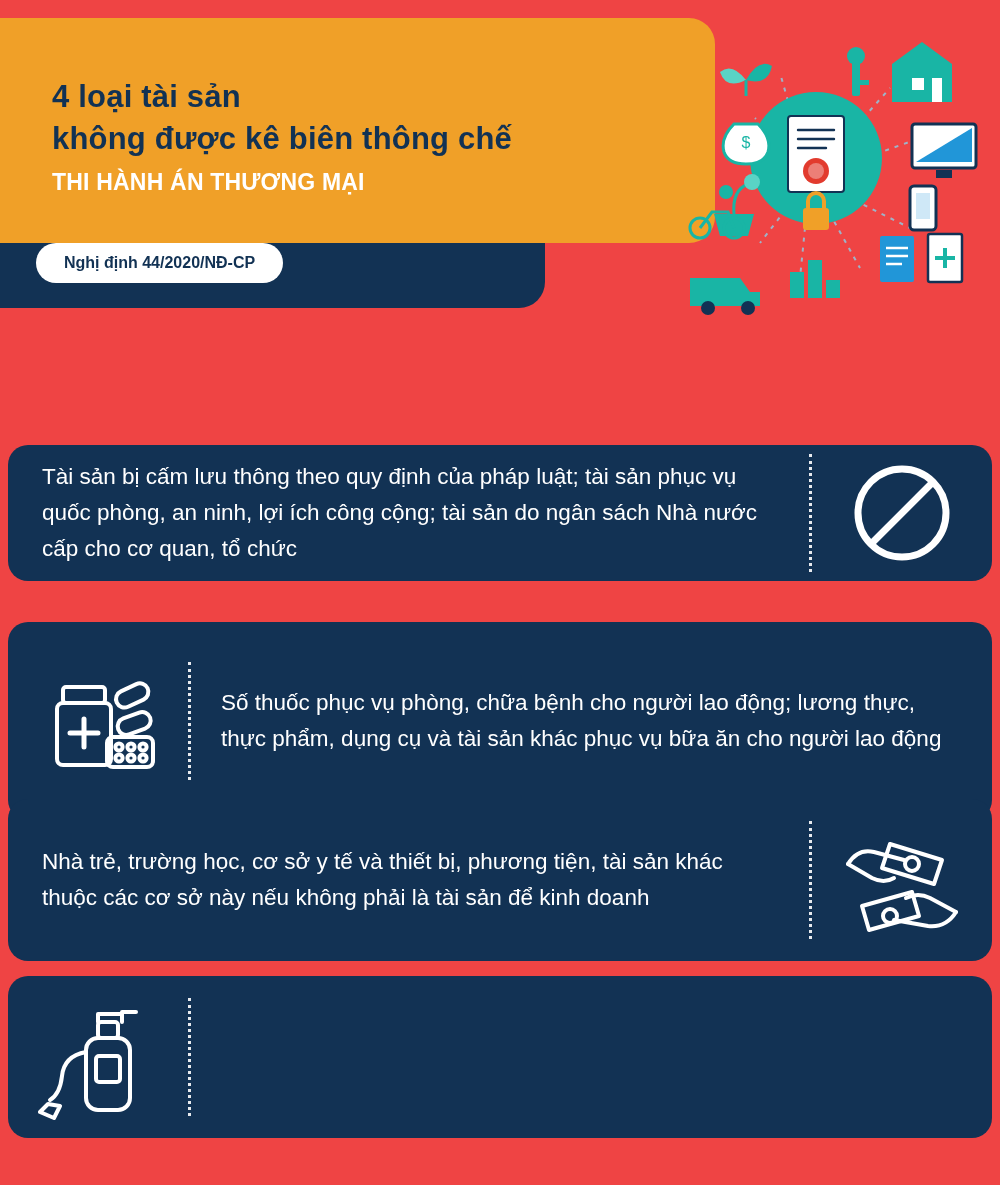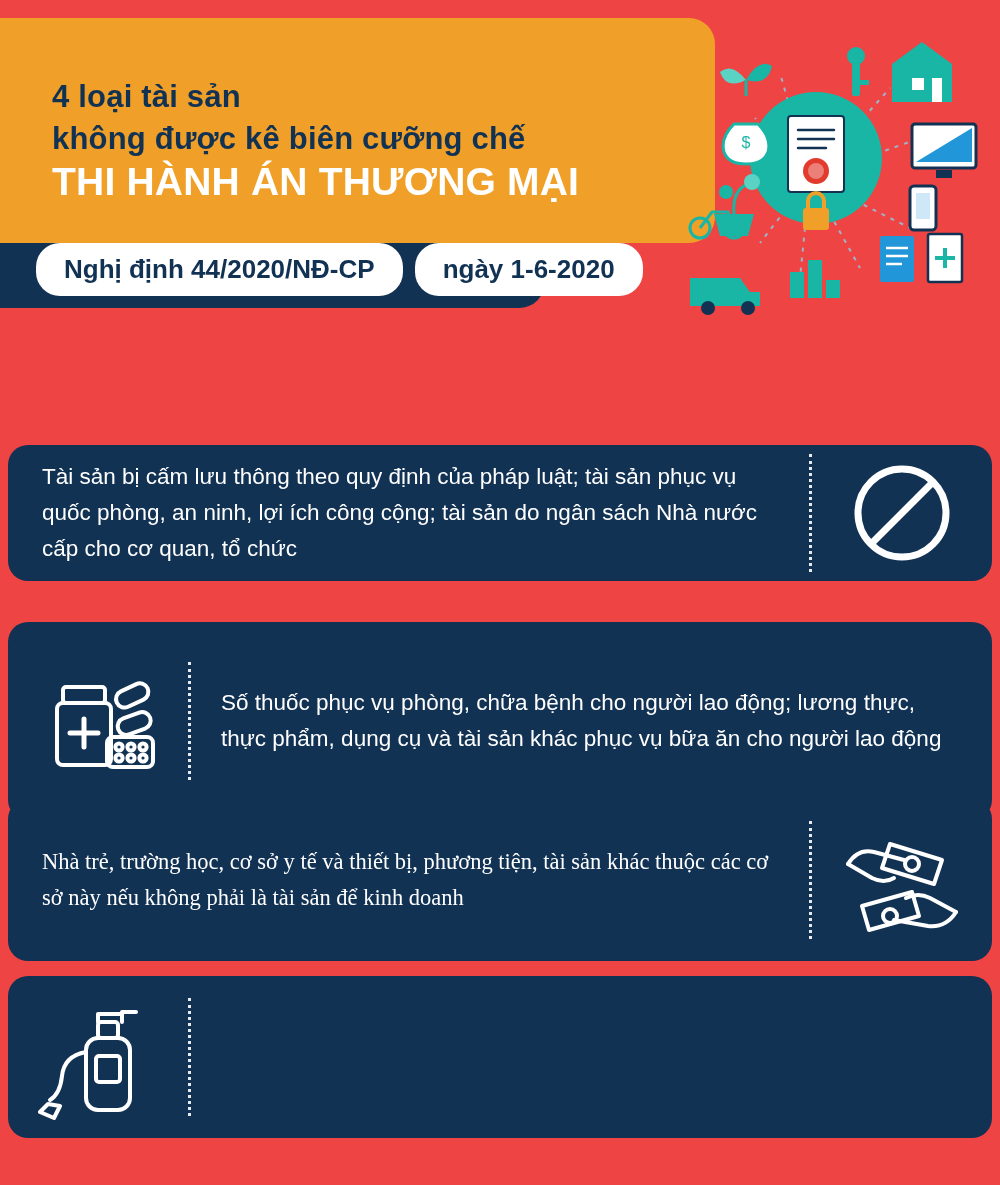--- a/index.html
+++ b/index.html
@@ -49,36 +49,36 @@
   }
   .title-line1, .title-line2 {
     color: #123254;
     font-size: 31px;
     font-weight: bold;
     line-height: 42px;
     letter-spacing: .2px;
   }
   .title-line3 {
     color: #ffffff;
-    font-size: 39px;
+    font-size: 23px;
     font-weight: bold;
     line-height: 44px;
     letter-spacing: .2px;
   }
   .pill-row {
     position: absolute;
     left: 36px; top: 225px;
     display: flex;
     gap: 12px;
     align-items: center;
   }
   .pill {
     background: #ffffff;
     color: #123254;
-    font-size: 26px;
+    font-size: 16px;
     font-weight: bold;
     border-radius: 24px;
     padding: 11px 28px;
     white-space: nowrap;
   }
 
   
   .illus {
     position: absolute;
     left: 660px; top: 10px;
@@ -103,21 +103,21 @@
     position: absolute;
     left: 8px;
     width: 984px;
     background: #123254;
     border-radius: 20px;
     display: flex;
     align-items: center;
   }
   .card.c1 { top: 445px; height: 136px; justify-content: center; }
   .card.c2 { top: 622px; height: 198px; }
-  .card.c3 { top: 799px; height: 162px; font-family: Liberation Serif, serif; }
+  .card.c3 { top: 799px; height: 162px; }
   .card.c4 { top: 976px; height: 162px; }
 
   .card-text {
     color: #ffffff;
     font-size: 22.5px;
     line-height: 36px;
     flex: 1;
   }
   .card-text.left  { padding: 0 30px 0 34px; }
   .card-text.right { padding: 0 34px 0 30px; }
@@ -140,27 +140,26 @@
 <body>
 
 <div class="page">
 
   <div class="header">
     <div class="header-navy"></div>
     <div class="header-orange"></div>
 
     <div class="title-block">
       <div class="title-line1">4 loại tài sản</div>
-      <div class="title-line2">không được kê biên cưỡng chế</div>
+      <div class="title-line2">không được kê biên thông chế</div>
       <div class="title-line3">THI HÀNH ÁN THƯƠNG MẠI</div>
     </div>
 
     <div class="pill-row">
       <div class="pill">Nghị định 44/2020/NĐ-CP</div>
-      <div class="pill">ngày 1-6-2020</div>
     </div>
 
     <div class="illus">
       <svg width="340" height="300" viewBox="0 0 340 300" xmlns="http://www.w3.org/2000/svg">
 
         <g stroke="#9fb3c8" stroke-width="2" stroke-dasharray="4 6" fill="none">
           <path d="M150 150 L95 90"></path>
             <path d="M150 150 L95 150"></path>
             <path d="M150 150 L100 215"></path>
           <path d="M150 150 L120 45"></path>

